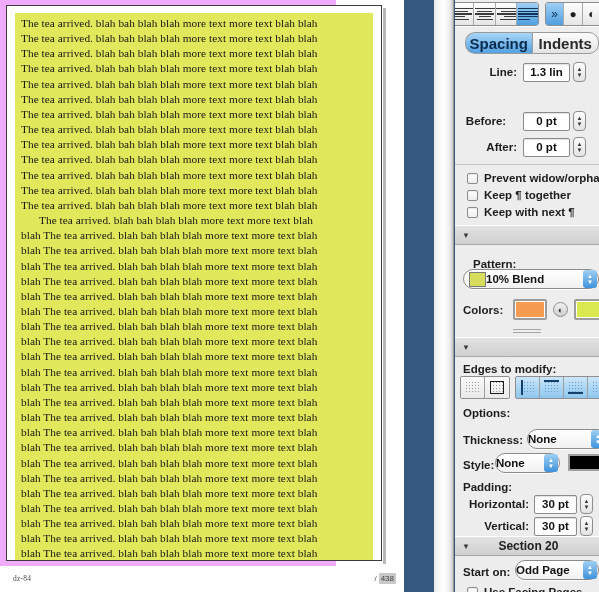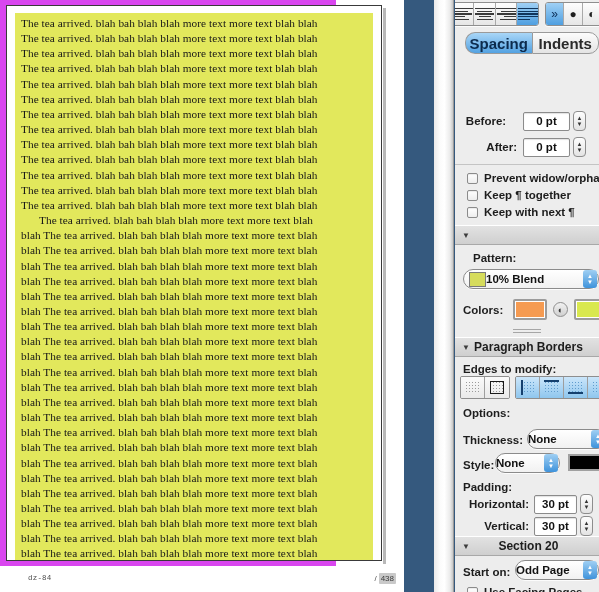--- a/index.html
+++ b/index.html
@@ -11,21 +11,21 @@
   }
   #app{position:relative;width:599px;height:592px;}
 
   
   #doc-pane{
     position:absolute;left:0;top:0;width:404px;height:592px;
     background:#ffffff;overflow:hidden;
   }
   #doc-canvas{
     position:absolute;left:0;top:0;width:336px;height:566px;
-    background:#d946ef;
+    background:#f0abfc;
   }
   #page{
     position:absolute;left:6px;top:5px;width:376px;height:556px;
     background:#ffffff;
     border:1px solid #3a3a3a;
     box-sizing:border-box;
     overflow:hidden;
   }
   #page-shadow{
     position:absolute;left:383px;top:8px;width:3px;height:556px;
@@ -50,23 +50,22 @@
 
   
   #status-bar{
     position:absolute;left:0;top:566px;width:404px;height:26px;
     background:#ffffff;
     border-top:1px solid #ffffff;
   }
   #status-left{
     position:absolute;left:13px;top:7px;
     font-size:7.5px;color:#4c4c4c;
-    font-family:Liberation Mono, monospace;
+    font-family:Liberation Serif, serif;
     letter-spacing:0.2px;
-    margin-left:15px;
   }
   #status-right{
     position:absolute;right:8px;top:6px;
     font-size:8px;color:#4c4c4c;
     display:flex;align-items:center;gap:2px;
   }
   #status-page-num{
     background:#c9c9c9;color:#3a3a3a;
     padding:1px 2px;border-radius:1px;font-size:8px;
   }
@@ -415,20 +414,28 @@
           <span class="glyph">◐</span>
         </div>
       </div>
     </div>
 
     <div id="tabbar">
       <div class="tab active">Spacing</div>
       <div class="tab">Indents</div>
     </div>
 
+    <div class="field-row" style="left:0;top:62px;width:144px;">
+      <div class="lbl" style="width:62px;">Line:</div>
+      <div class="txtbox" style="width:47px;margin-left:6px;">1.3 lin</div>
+      <div class="stepper">
+        <span>▲</span>
+          <span>▼</span>
+      </div>
+    </div>
 
 
     <div class="field-row" style="left:0;top:111px;width:144px;">
       <div class="lbl" style="width:62px;text-align:center;">Before:</div>
       <div class="txtbox" style="width:47px;margin-left:6px;">0 pt</div>
       <div class="stepper">
         <span>▲</span>
           <span>▼</span>
       </div>
     </div>
@@ -454,21 +461,21 @@
     </div>
     <div class="cbrow" style="left:12px;top:206px;">
       <span class="cbox"></span>
       <span class="cblabel">Keep with next ¶</span>
     </div>
 
     <div class="sec-header" style="top:225px;">
       <span class="tri">▼</span>
     </div>
 
-    <div class="subhead" style="left:8px;top:252px;padding-left:10px;">Pattern:</div>
+    <div class="subhead" style="left:8px;top:258px;padding-left:10px;">Pattern:</div>
 
     <div class="combo" style="left:8px;top:269px;width:136px;">
       <span class="swatch" id="pattern-swatch" style="background: rgb(214, 220, 92);"></span>
       <span class="ctext">10% Blend</span>
       <span class="arrows">
         <span>▲</span>
           <span>▼</span>
       </span>
     </div>
 
@@ -479,21 +486,20 @@
     </div>
     <div class="well" id="color-well-2" style="position: absolute; left: 119px; top: 299px; width: 34px; height: 21px; background: rgb(217, 232, 79);"></div>
 
     <div class="grip" style="left:58px;top:329px;">
       <i></i>
         <i></i>
     </div>
 
     <div class="sec-header" style="top:337px;">
       <span class="tri">▼</span>
-      <span class="sec-title">Paragraph Borders</span>
     </div>
 
     <div class="subhead" style="left:8px;top:363px;">Edges to modify:</div>
 
     <div class="edge-group" style="left:5px;top:376px;">
       <div class="edge-btn">
         <span class="dots"></span>
       </div>
       <div class="edge-btn">
         <span class="dots"></span>

